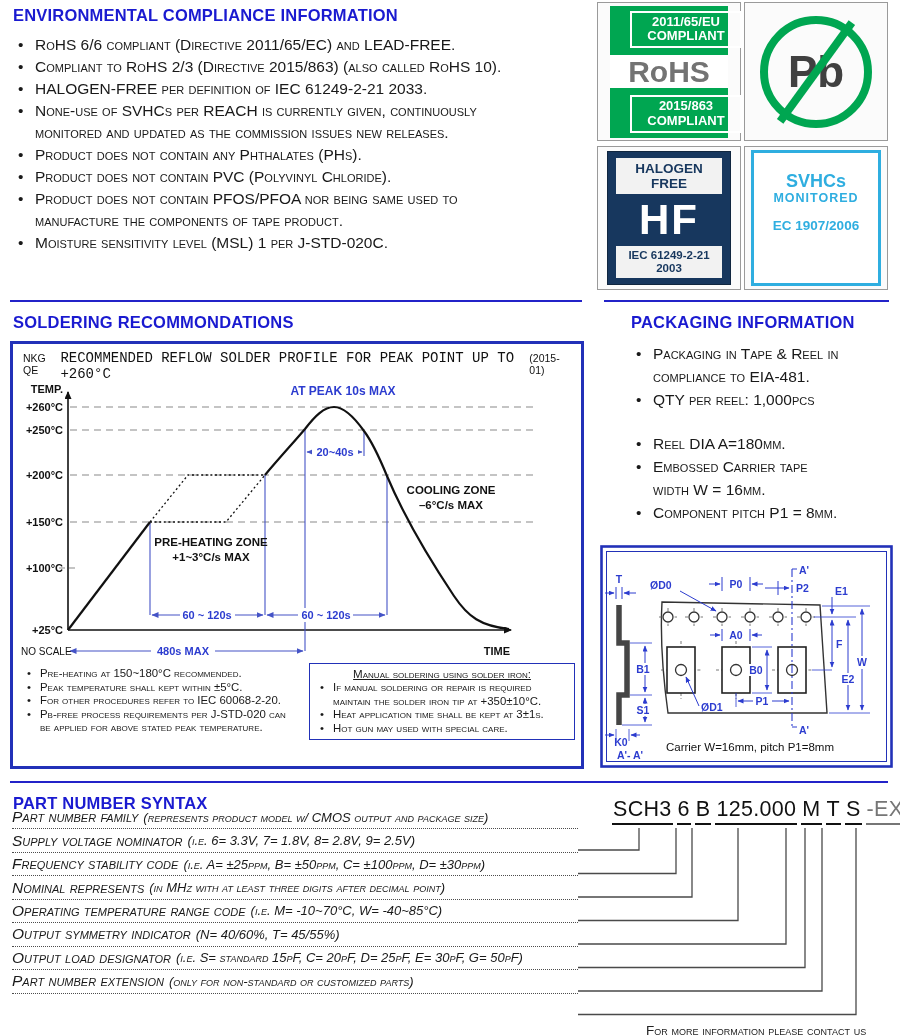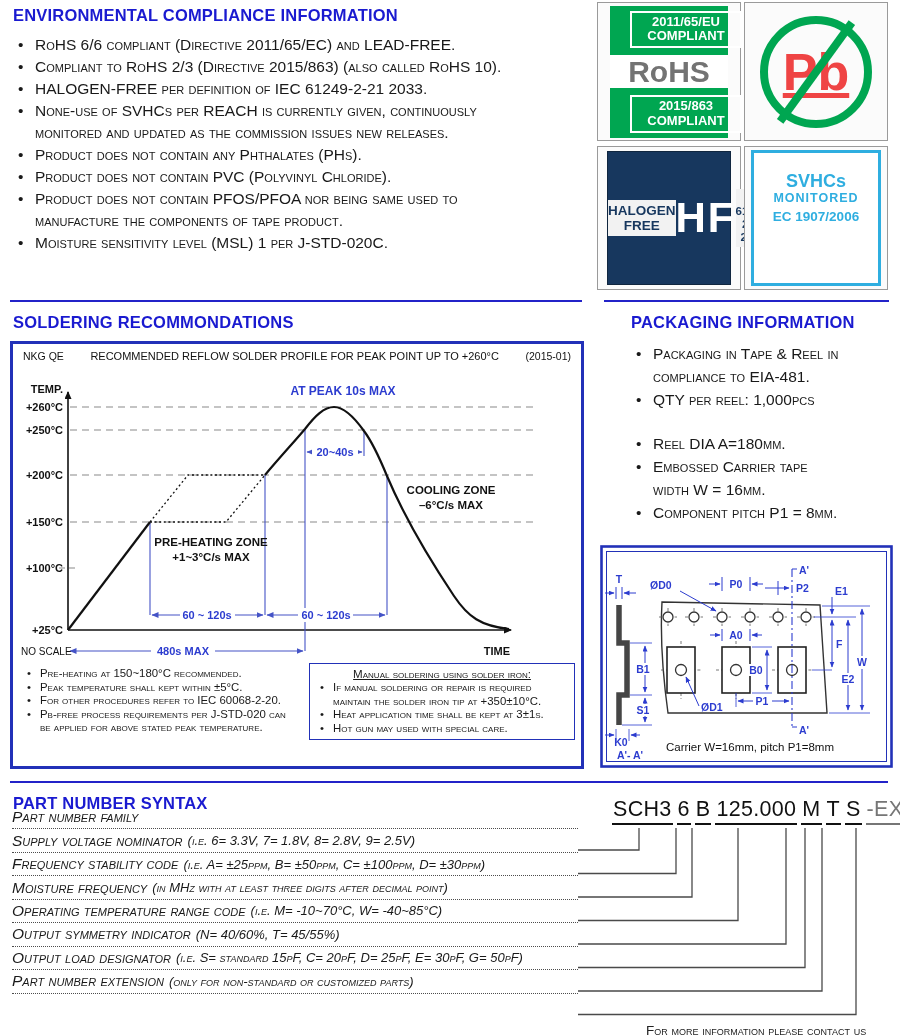--- a/index.html
+++ b/index.html
@@ -19,37 +19,37 @@
   .env ul{margin-top:9px;font-size:15.5px;line-height:22px;}
 
   
   .badges{position:absolute;left:597px;top:2px;width:292px;display:grid;
     grid-template-columns:144px 144px;grid-template-rows:139px 144px;gap:5px 3px;}
   .bbox{border:1px solid #9a9a9a;background:#fbfbfb;display:flex;align-items:center;justify-content:center;box-sizing:border-box;}
   .rohs{width:118px;height:132px;background:#00A651;display:flex;flex-direction:column;align-items:center;justify-content:space-between;padding:5px 0;box-sizing:border-box;}
   .rbox{border:2px solid #fff;color:#fff;font-weight:bold;font-size:13px;line-height:1.12;text-align:center;width:102px;padding:2px 3px;margin-left:34px;}
   .rband{background:#fff;color:#737373;font-weight:bold;font-size:30px;width:100%;text-align:center;line-height:1.12;}
   .pbcircle{width:96px;height:96px;border:8px solid #00A651;border-radius:50%;position:relative;display:flex;align-items:center;justify-content:center;}
-  .pbtext{color:#ef4444;font-size:52px;font-weight:bold;line-height:1;text-decoration:underline;}
+  .pbtext{color:#404040;font-size:44px;font-weight:bold;line-height:1;}
   .pbslash{position:absolute;left:-13px;top:44px;width:122px;height:8px;background:#00A651;transform:rotate(-54deg);}
-  .hf{width:124px;height:134px;background:#17375E;border:1px solid #10263f;display:flex;flex-direction:row;align-items:center;justify-content:space-between;padding:6px 0;box-sizing:border-box;}
+  .hf{width:124px;height:134px;background:#17375E;border:1px solid #10263f;display:flex;flex-direction:column;align-items:center;justify-content:space-between;padding:6px 0;box-sizing:border-box;}
   .hfbox{background:#f2f2f2;color:#17375E;width:106px;font-weight:bold;text-align:center;font-size:13.5px;line-height:1.12;padding:3px 0;}
   .hfbox.small{font-size:11.5px;}
   .hflogo{color:#fff;font-size:42px;font-weight:bold;letter-spacing:2px;line-height:1;}
   .reach{width:130px;height:136px;background:#fff;border:3px solid #2FAEE0;display:flex;flex-direction:column;align-items:center;box-sizing:border-box;padding-top:19px;}
   .rchtop{color:#2FAEE0;font-weight:bold;font-size:18px;line-height:1.05;}
   .rchtop2{color:#2FAEE0;font-weight:bold;font-size:12.5px;letter-spacing:1px;}
   .rchband{background:#2FAEE0;color:#fff;font-weight:bold;font-size:25px;width:100%;text-align:center;margin-top:5px;line-height:1.3;letter-spacing:1px;}
-  .rchbottom{color:#2FAEE0;font-weight:bold;font-size:13.5px;margin-top:4px;}
+  .rchbottom{color:#2FAEE0;font-weight:bold;font-size:13.5px;margin-top:13px;}
 
   
   .sold-h{position:absolute;left:13px;top:313px;}
   .chartbox{position:absolute;left:10px;top:341px;width:574px;height:428px;border:3px solid #2231b8;box-sizing:border-box;background:#fff;}
   .chead{display:flex;justify-content:space-between;align-items:baseline;padding:6px 10px 0 10px;height:18px;font-size:10.5px;color:#111;}
-  .ctitle{font-size:11px;}
+  .ctitle{font-size:14px;font-family:Liberation Mono, monospace;}
   .plot{display:block;}
   .cnotes{display:flex;padding:0 6px 0 12px;margin-top:2px;}
   .notes{font-size:11.4px;line-height:13.6px;}
   ul.notes li{padding-left:15px;}
   ul.notes li::before{left:2px;}
   .cnotes .left{flex:1;padding-right:6px;padding-top:4px;}
   .manualbox{width:266px;border:1.7px solid #2231b8;padding:3px 8px 4px 8px;box-sizing:border-box;}
   .mtitle{text-align:center;text-decoration:underline;font-size:11.6px;margin-bottom:1px;}
 
   
@@ -447,31 +447,32 @@
 
 <div class="syn-h h-blue">PART NUMBER SYNTAX</div>
 
 <div class="pn">
   <span class="seg">SCH3</span><span class="seg">6</span><span class="seg">B</span><span class="seg">125.000</span><span class="seg">M</span><span class="seg">T</span><span class="seg">S</span><span class="seg ext">-EXT</span>
 </div>
 
 <div class="rows">
   <div class="srow sc">
       <span class="lbl">Part number family</span>
+      <span class="nt">(represents product model w/ CMOS output and package size)</span>
     </div>
   <div class="srow sc">
       <span class="lbl">Supply voltage nominator</span>
       <span class="nt">(i.e. 6= 3.3V, 7= 1.8V, 8= 2.8V, 9= 2.5V)</span>
     </div>
   <div class="srow sc">
       <span class="lbl">Frequency stability code</span>
       <span class="nt">(i.e. A= ±25ppm, B= ±50ppm, C= ±100ppm, D= ±30ppm)</span>
     </div>
   <div class="srow sc">
-      <span class="lbl">Moisture frequency</span>
+      <span class="lbl">Nominal represents</span>
       <span class="nt">(in MHz with at least three digits after decimal point)</span>
     </div>
   <div class="srow sc">
       <span class="lbl">Operating temperature range code</span>
       <span class="nt">(i.e. M= -10~70°C, W= -40~85°C)</span>
     </div>
   <div class="srow sc">
       <span class="lbl">Output symmetry indicator</span>
       <span class="nt">(N= 40/60%, T= 45/55%)</span>
     </div>

